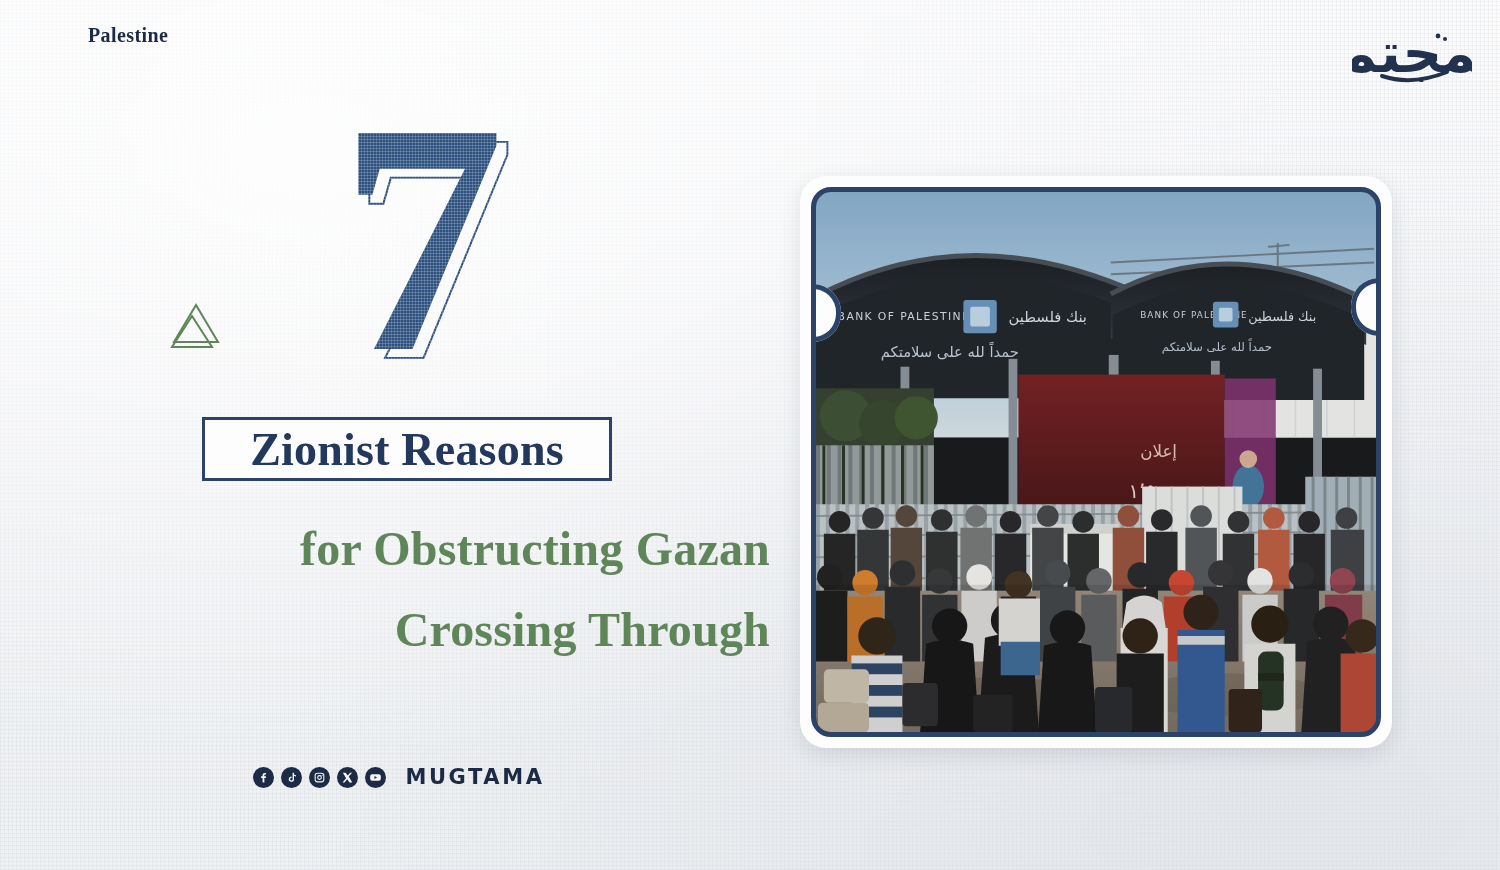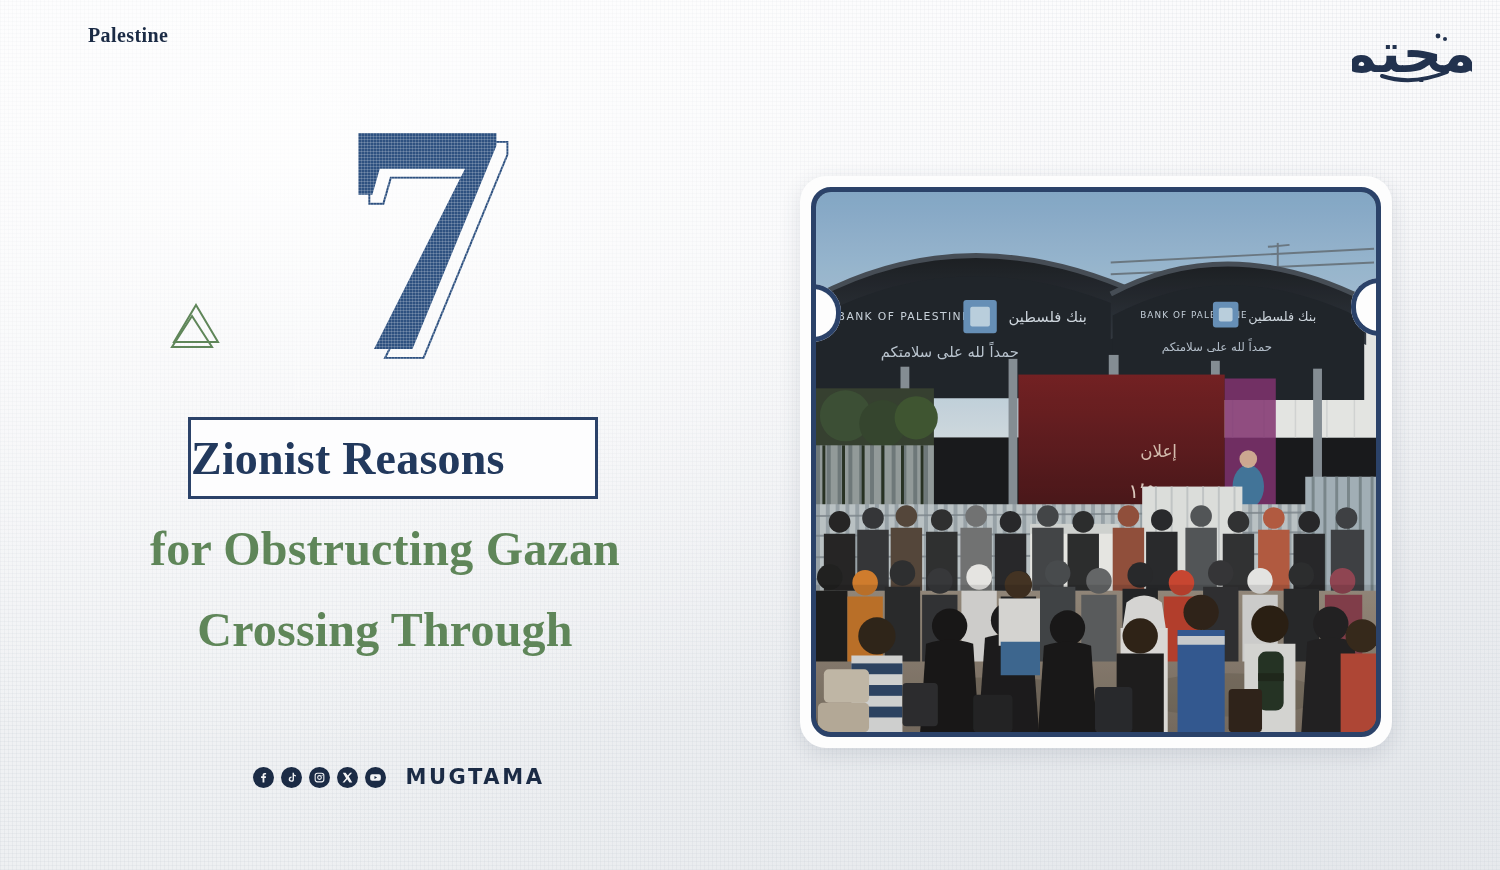--- a/index.html
+++ b/index.html
@@ -105,38 +105,38 @@
 
   
   .tri-mark {
     position:absolute; left:168px; top:300px;
     width:56px; height:52px;
   }
   .tri-mark svg { width:100%; height:100%; display:block; }
 
   
   .boxed-line {
-    position:absolute; left:188px; top:417px;
-    width:410px; height:82px;
+    position:absolute; left:202px; top:417px;
+    width:410px; height:64px;
     border:3px solid #2b4269;
     background:#fdfdfe;
-    display:flex; align-items:center; justify-content:flex-start;
+    display:flex; align-items:center; justify-content:center;
   }
   .boxed-line span {
     font-size:46px; font-weight:700;
     color:#22395d;
     letter-spacing:.2px;
     white-space:nowrap;
   }
 
   
   .green-head {
     position:absolute; left:0; top:508px;
     width:770px;
-    text-align:center;
+    text-align:right;
     color:#5f8659;
     font-size:48px; font-weight:700;
     line-height:81px;
     letter-spacing:.2px;
   }
   .green-head .gl { display:block; white-space:nowrap; }
 
   
   .social-strip {
     position:absolute; left:0; top:765px;

